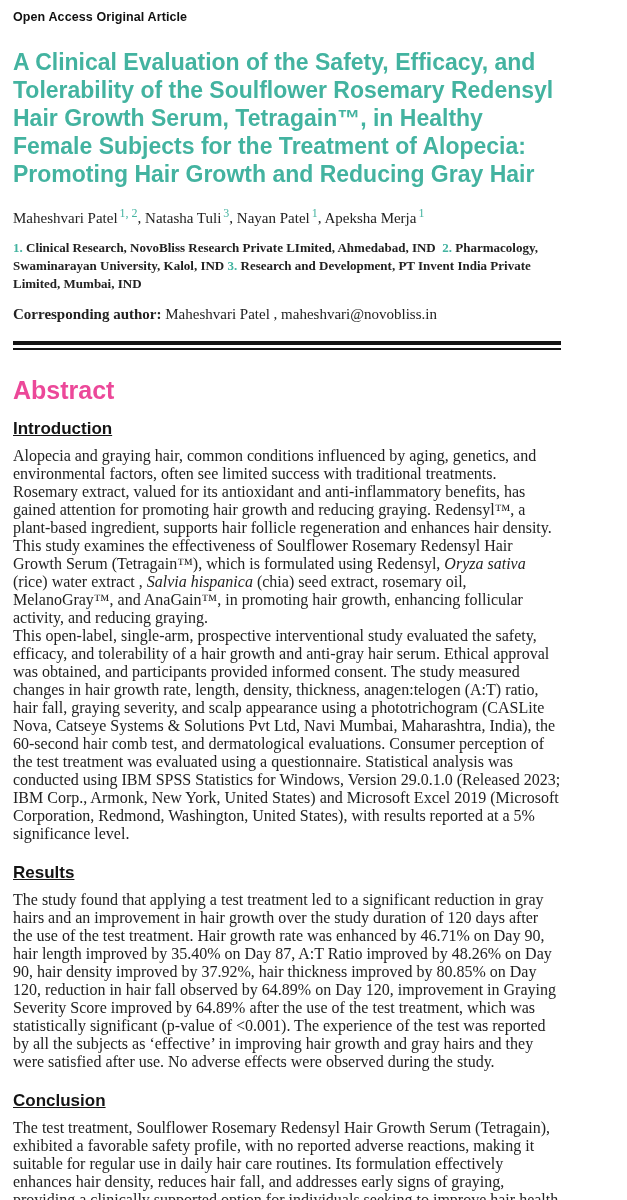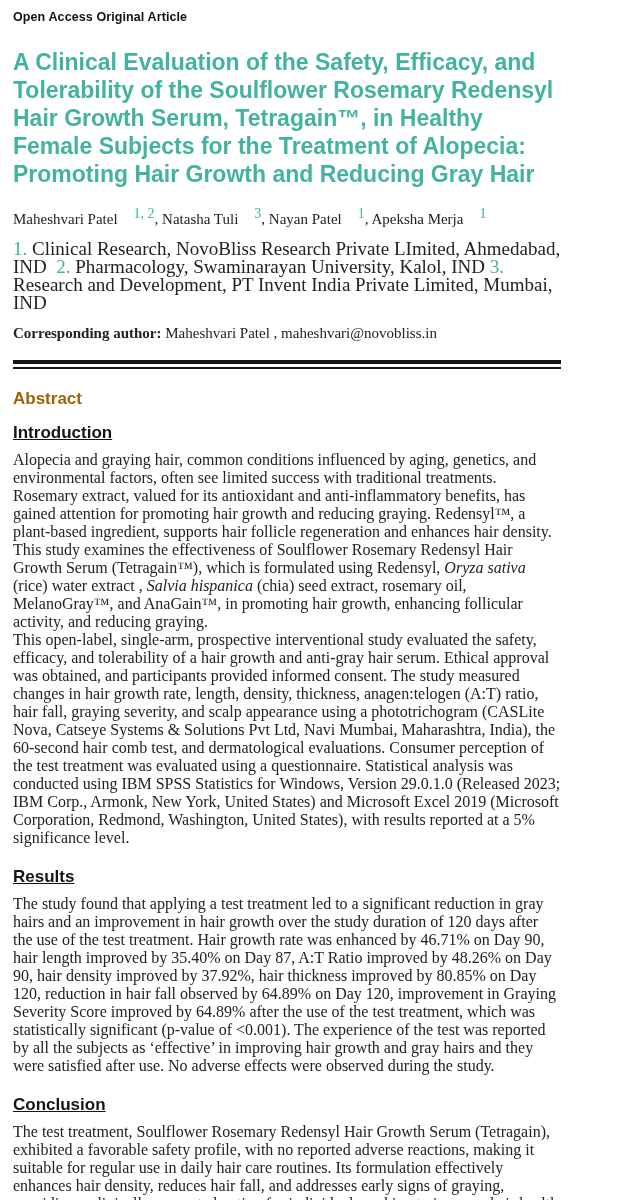--- a/index.html
+++ b/index.html
@@ -29,48 +29,49 @@
     line-height: 28px;
     color: #43b3a0;
   }
   .authors {
     margin: 18px 0 0 0;
     font-size: 15px;
     color: #222222;
   }
   .authors sup {
     color: #43b3a0;
-    font-size: 14px;
-    margin-left: 16px;
+    font-size: 12px;
+    margin-left: 2px;
   }
   .affiliations {
     margin: 12px 0 0 0;
-    font-size: 19px;
+    font-size: 13px;
     line-height: 18px;
     color: #222222;
+    font-weight: bold;
   }
   .aff-num { color: #43b3a0; }
   .corresponding {
     margin: 12px 0 0 0;
     font-size: 15px;
     line-height: 18px;
   }
   .corresponding .lbl { font-weight: bold; }
   .rule-double {
     margin-top: 18px;
     border-top: 4px solid #141414;
     border-bottom: 2px solid #141414;
     height: 9px;
   }
   h2.abstract-heading {
-    margin: 20px 0 0 0;
+    margin: 26px 0 0 0;
     font-family: "Liberation Sans", sans-serif;
     font-weight: bold;
-    font-size: 17px;
-    color: #a16207;
+    font-size: 25px;
+    color: #ec4899;
   }
   h3.section-heading {
     margin: 20px 0 8px 0;
     font-family: "Liberation Sans", sans-serif;
     font-weight: bold;
     font-size: 17px;
     color: #141414;
     text-decoration: underline;
   }
   h3.first { margin-top: 14px; }

